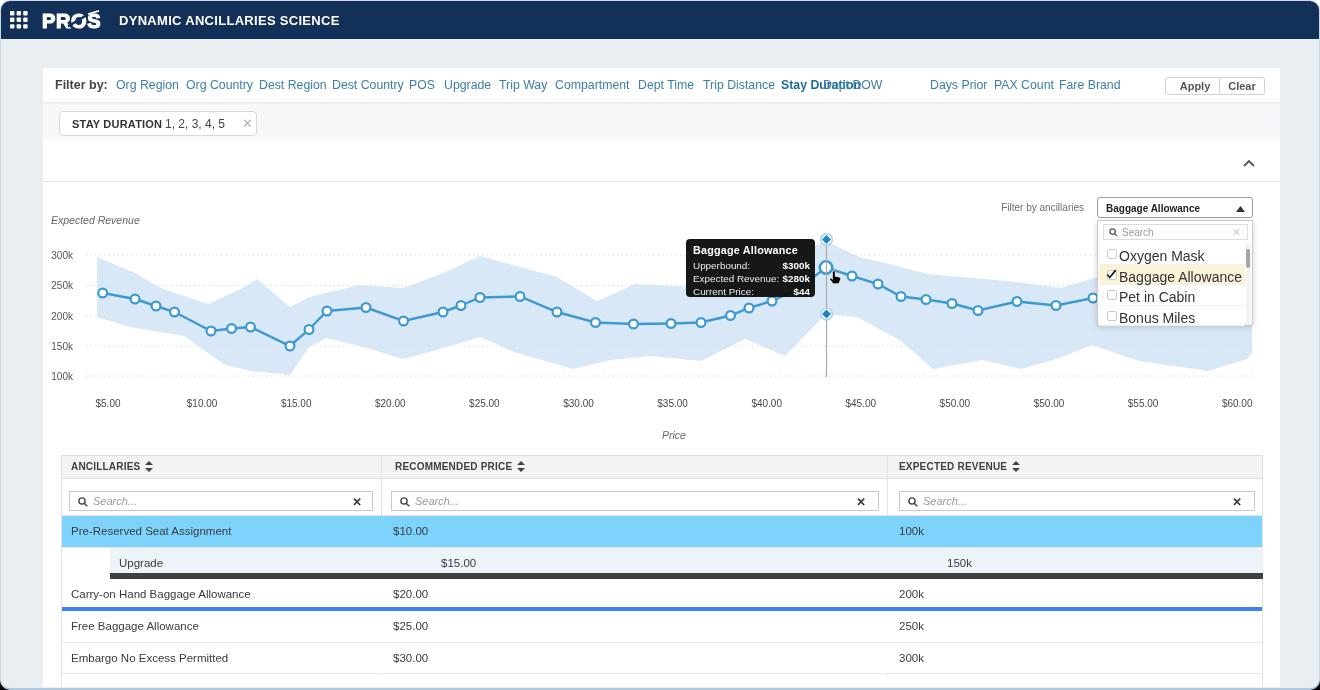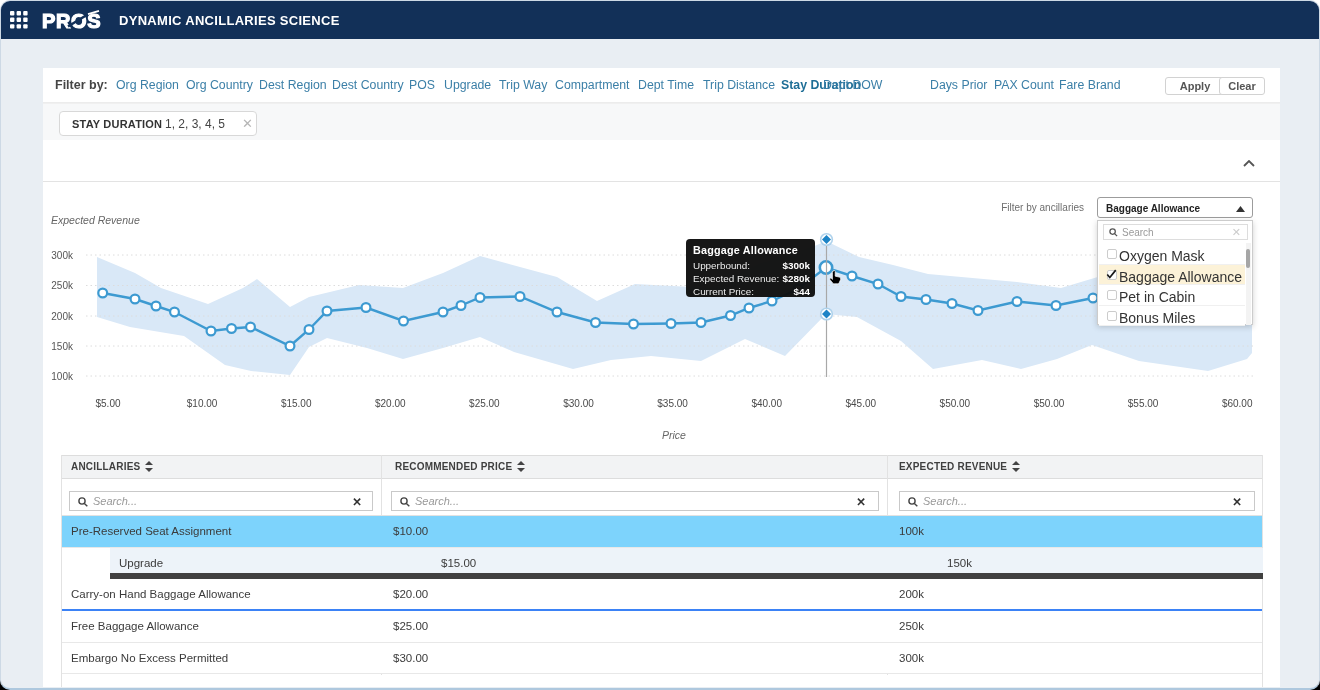--- a/index.html
+++ b/index.html
@@ -264,21 +264,21 @@
 <div style="position:absolute;left:1px;top:61.0px;width:1200px;height:31.7px;background:#7dd3fc;border-bottom:1px solid #e8e8e8;">
           <span style="position:absolute;left:9px;top:9px;">Pre-Reserved Seat Assignment</span>
           <span style="position:absolute;left:331px;top:9px;">$10.00</span>
           <span style="position:absolute;left:837px;top:9px;">100k</span>
         </div>
 <div style="position:absolute;left:1px;top:92.7px;width:1200px;height:31.7px;background:#edf3f9;border-bottom:6px solid #404040;margin-left:48px;">
           <span style="position:absolute;left:9px;top:9px;">Upgrade</span>
           <span style="position:absolute;left:331px;top:9px;">$15.00</span>
           <span style="position:absolute;left:837px;top:9px;">150k</span>
         </div>
-<div style="position:absolute;left:1px;top:124.4px;width:1200px;height:31.7px;background:#fff;border-bottom:2px solid #3b82f6;">
+<div style="position:absolute;left:1px;top:124.4px;width:1200px;height:31.7px;background:#fff;border-bottom:4px solid #3b82f6;">
           <span style="position:absolute;left:9px;top:9px;">Carry-on Hand Baggage Allowance</span>
           <span style="position:absolute;left:331px;top:9px;">$20.00</span>
           <span style="position:absolute;left:837px;top:9px;">200k</span>
         </div>
 <div style="position:absolute;left:1px;top:156.1px;width:1200px;height:31.7px;background:#fff;border-bottom:1px solid #e8e8e8;">
           <span style="position:absolute;left:9px;top:9px;">Free Baggage Allowance</span>
           <span style="position:absolute;left:331px;top:9px;">$25.00</span>
           <span style="position:absolute;left:837px;top:9px;">250k</span>
         </div>
 <div style="position:absolute;left:1px;top:187.79999999999998px;width:1200px;height:31.7px;background:#fff;border-bottom:1px solid #e8e8e8;">

